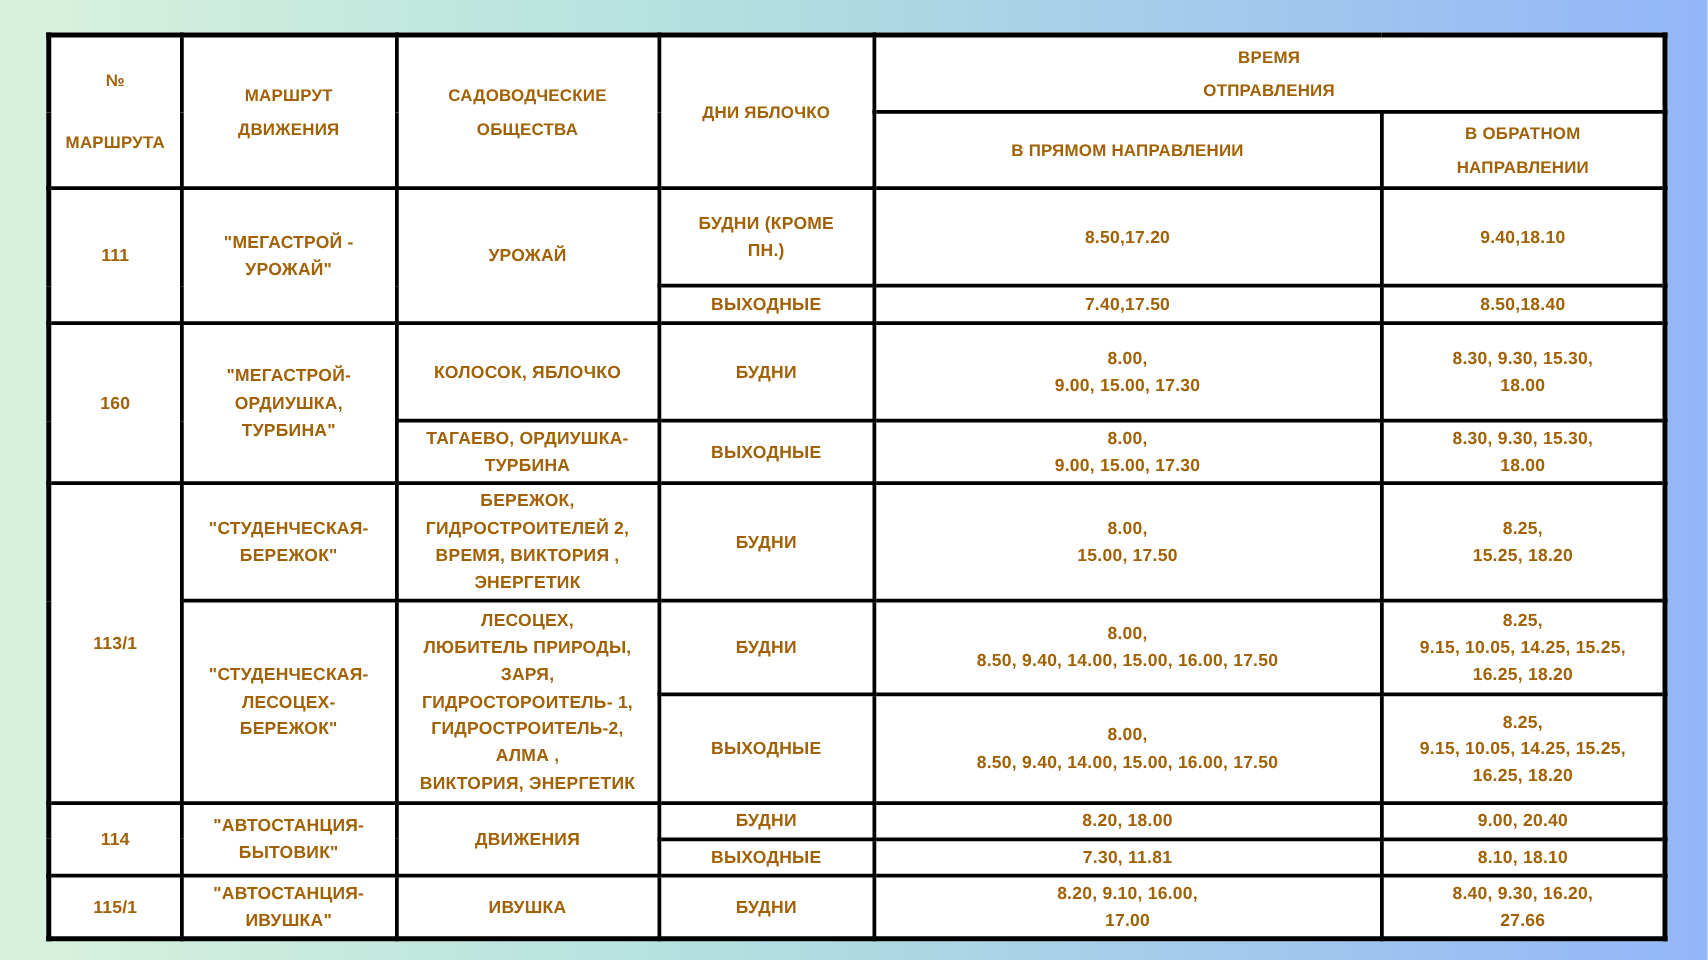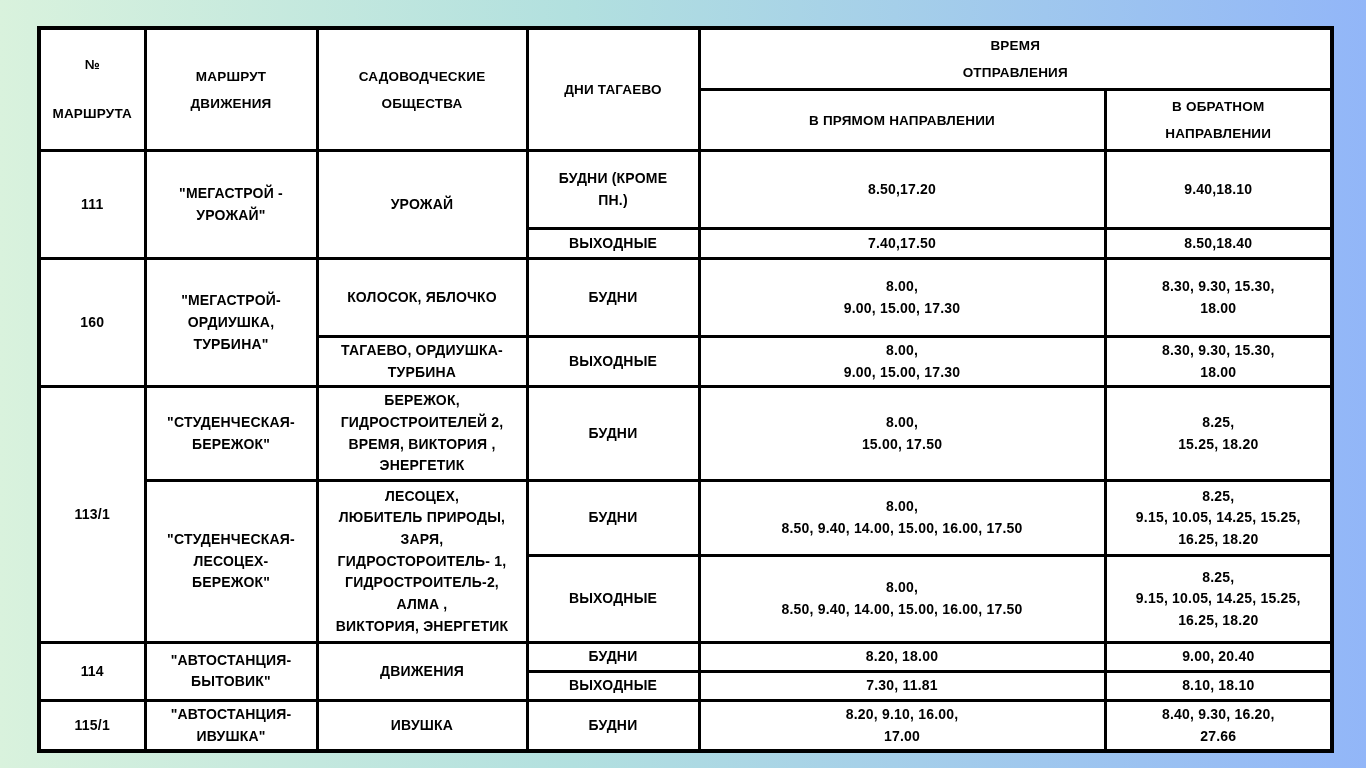--- a/index.html
+++ b/index.html
@@ -14,21 +14,21 @@
     position:absolute;left:37px;top:26px;
     width:1293px;
     border-collapse:collapse;
     table-layout:fixed;
     background:#ffffff;
     border:4px solid #000;
   }
   td,th{
     border:3px solid #000;
     background:#ffffff;
-    color:#000000;
+    color:#a16207;
     text-align:center;
     vertical-align:middle;
     font-weight:700;
     font-size:14px;
     line-height:1.55;
     letter-spacing:0.2px;
     white-space:pre-line;
     padding:2px 4px;
     overflow:hidden;
   }
@@ -51,21 +51,21 @@
 
     <tbody>
         <tr style="height:57px">
       <th rowspan="2" class="no-head">№
 
 МАРШРУТА</th>
       <th rowspan="2">МАРШРУТ
 ДВИЖЕНИЯ</th>
       <th rowspan="2">САДОВОДЧЕСКИЕ
 ОБЩЕСТВА</th>
-      <th rowspan="2">ДНИ ТАГАЕВО</th>
+      <th rowspan="2">ДНИ ЯБЛОЧКО</th>
       <th colspan="2">ВРЕМЯ
 ОТПРАВЛЕНИЯ</th>
     </tr>
     <tr style="height:58px">
       <th>В ПРЯМОМ НАПРАВЛЕНИИ</th>
       <th>В ОБРАТНОМ
 НАПРАВЛЕНИИ</th>
     </tr>
 
     <tr style="height:78px">

